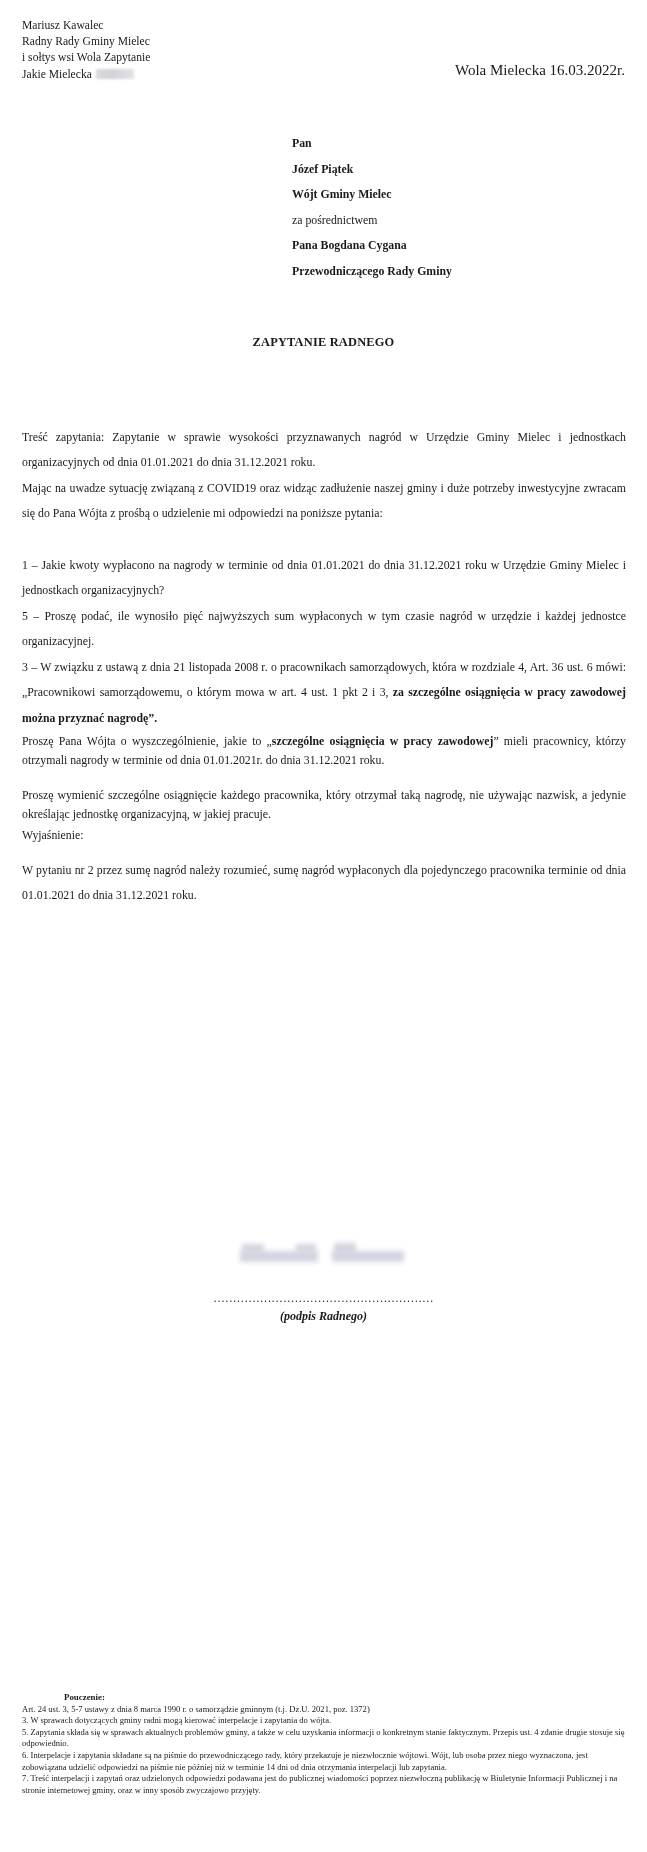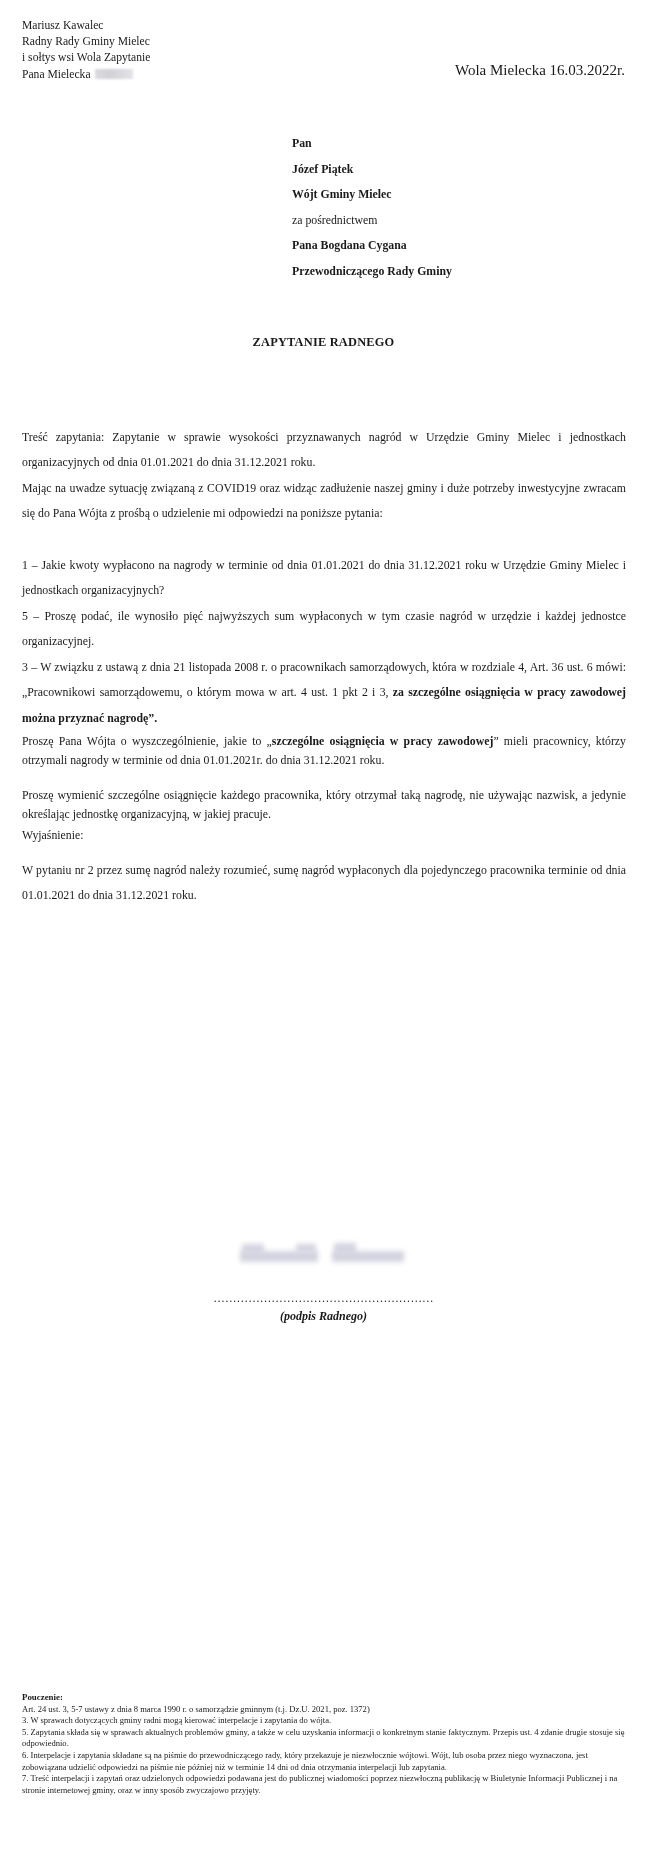--- a/index.html
+++ b/index.html
@@ -170,35 +170,36 @@
     left: 22px;
     width: 608px;
     top: 1692px;
     font-size: 8.55px;
     line-height: 11.6px;
     text-align: left;
   }
   .footer .ft-title {
     font-weight: bold;
     font-size: 8.9px;
+    margin-left: 42px;
   }
   .footer p { margin: 0; }
 </style>
 </head>
 <body>
 
 <div class="page">
 
   <div class="header">
     <div class="sender">
       <div>Mariusz Kawalec</div>
       <div>Radny Rady Gminy Mielec</div>
       <div>i sołtys wsi Wola Zapytanie</div>
       <div>
-        <span>Pana Mielecka</span><span class="redact redact-addr"></span>
+        <span>Jakie Mielecka</span><span class="redact redact-addr"></span>
       </div>
     </div>
     <div class="place-date">Wola Mielecka 16.03.2022r.</div>
   </div>
 
   <div class="addressee">
     <div class="ln b">Pan</div>
     <div class="ln b">Józef Piątek</div>
     <div class="ln b">Wójt Gminy Mielec</div>
     <div class="ln">za pośrednictwem</div>

